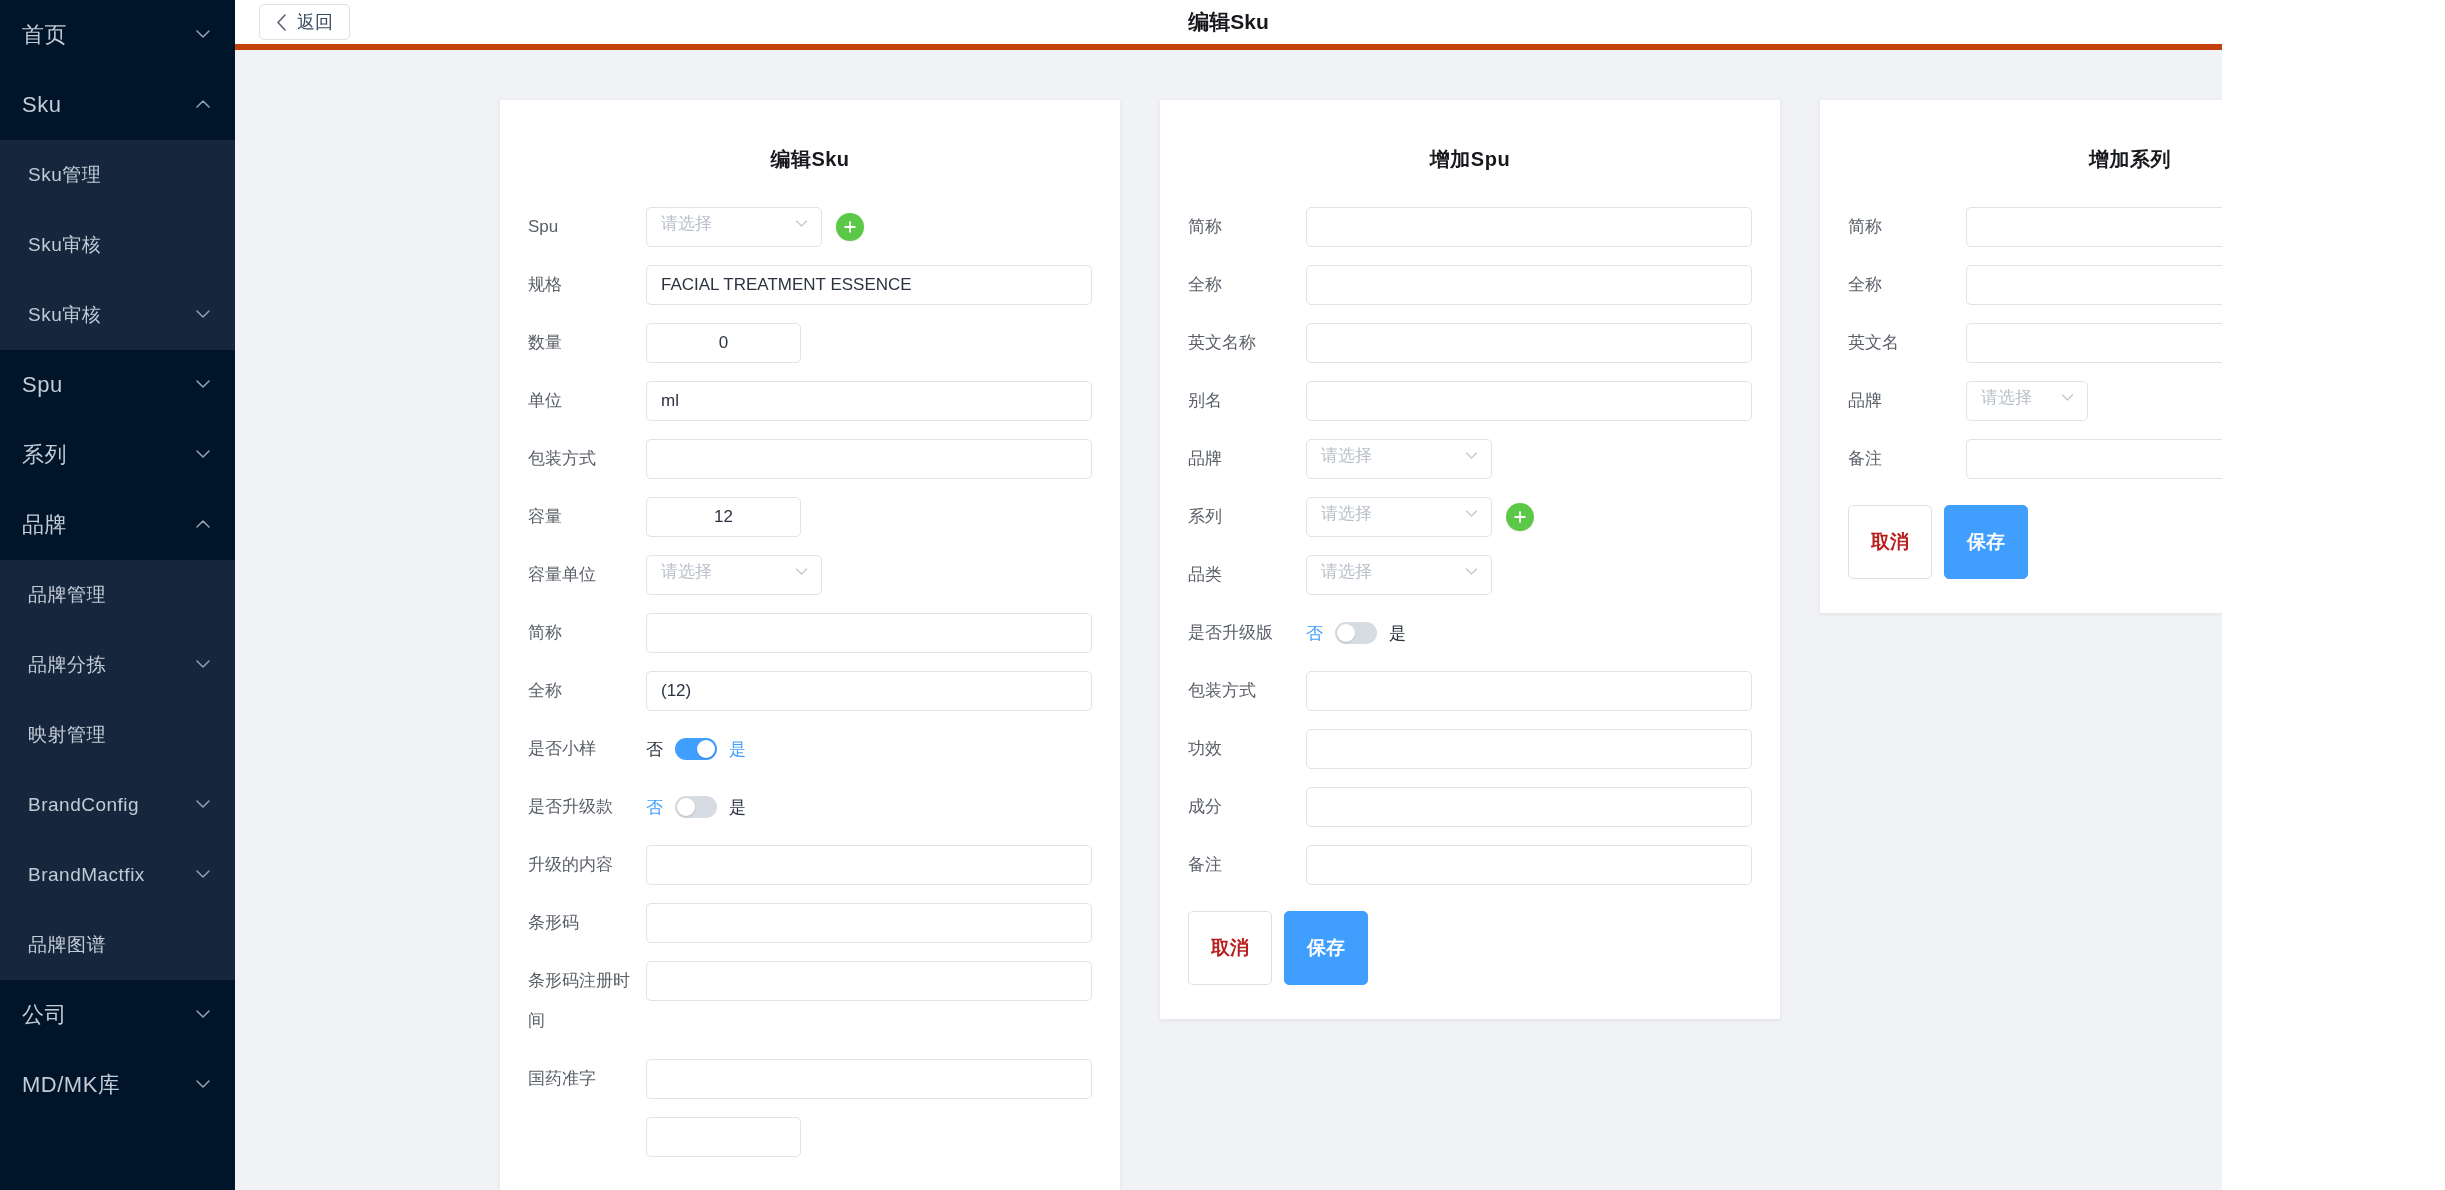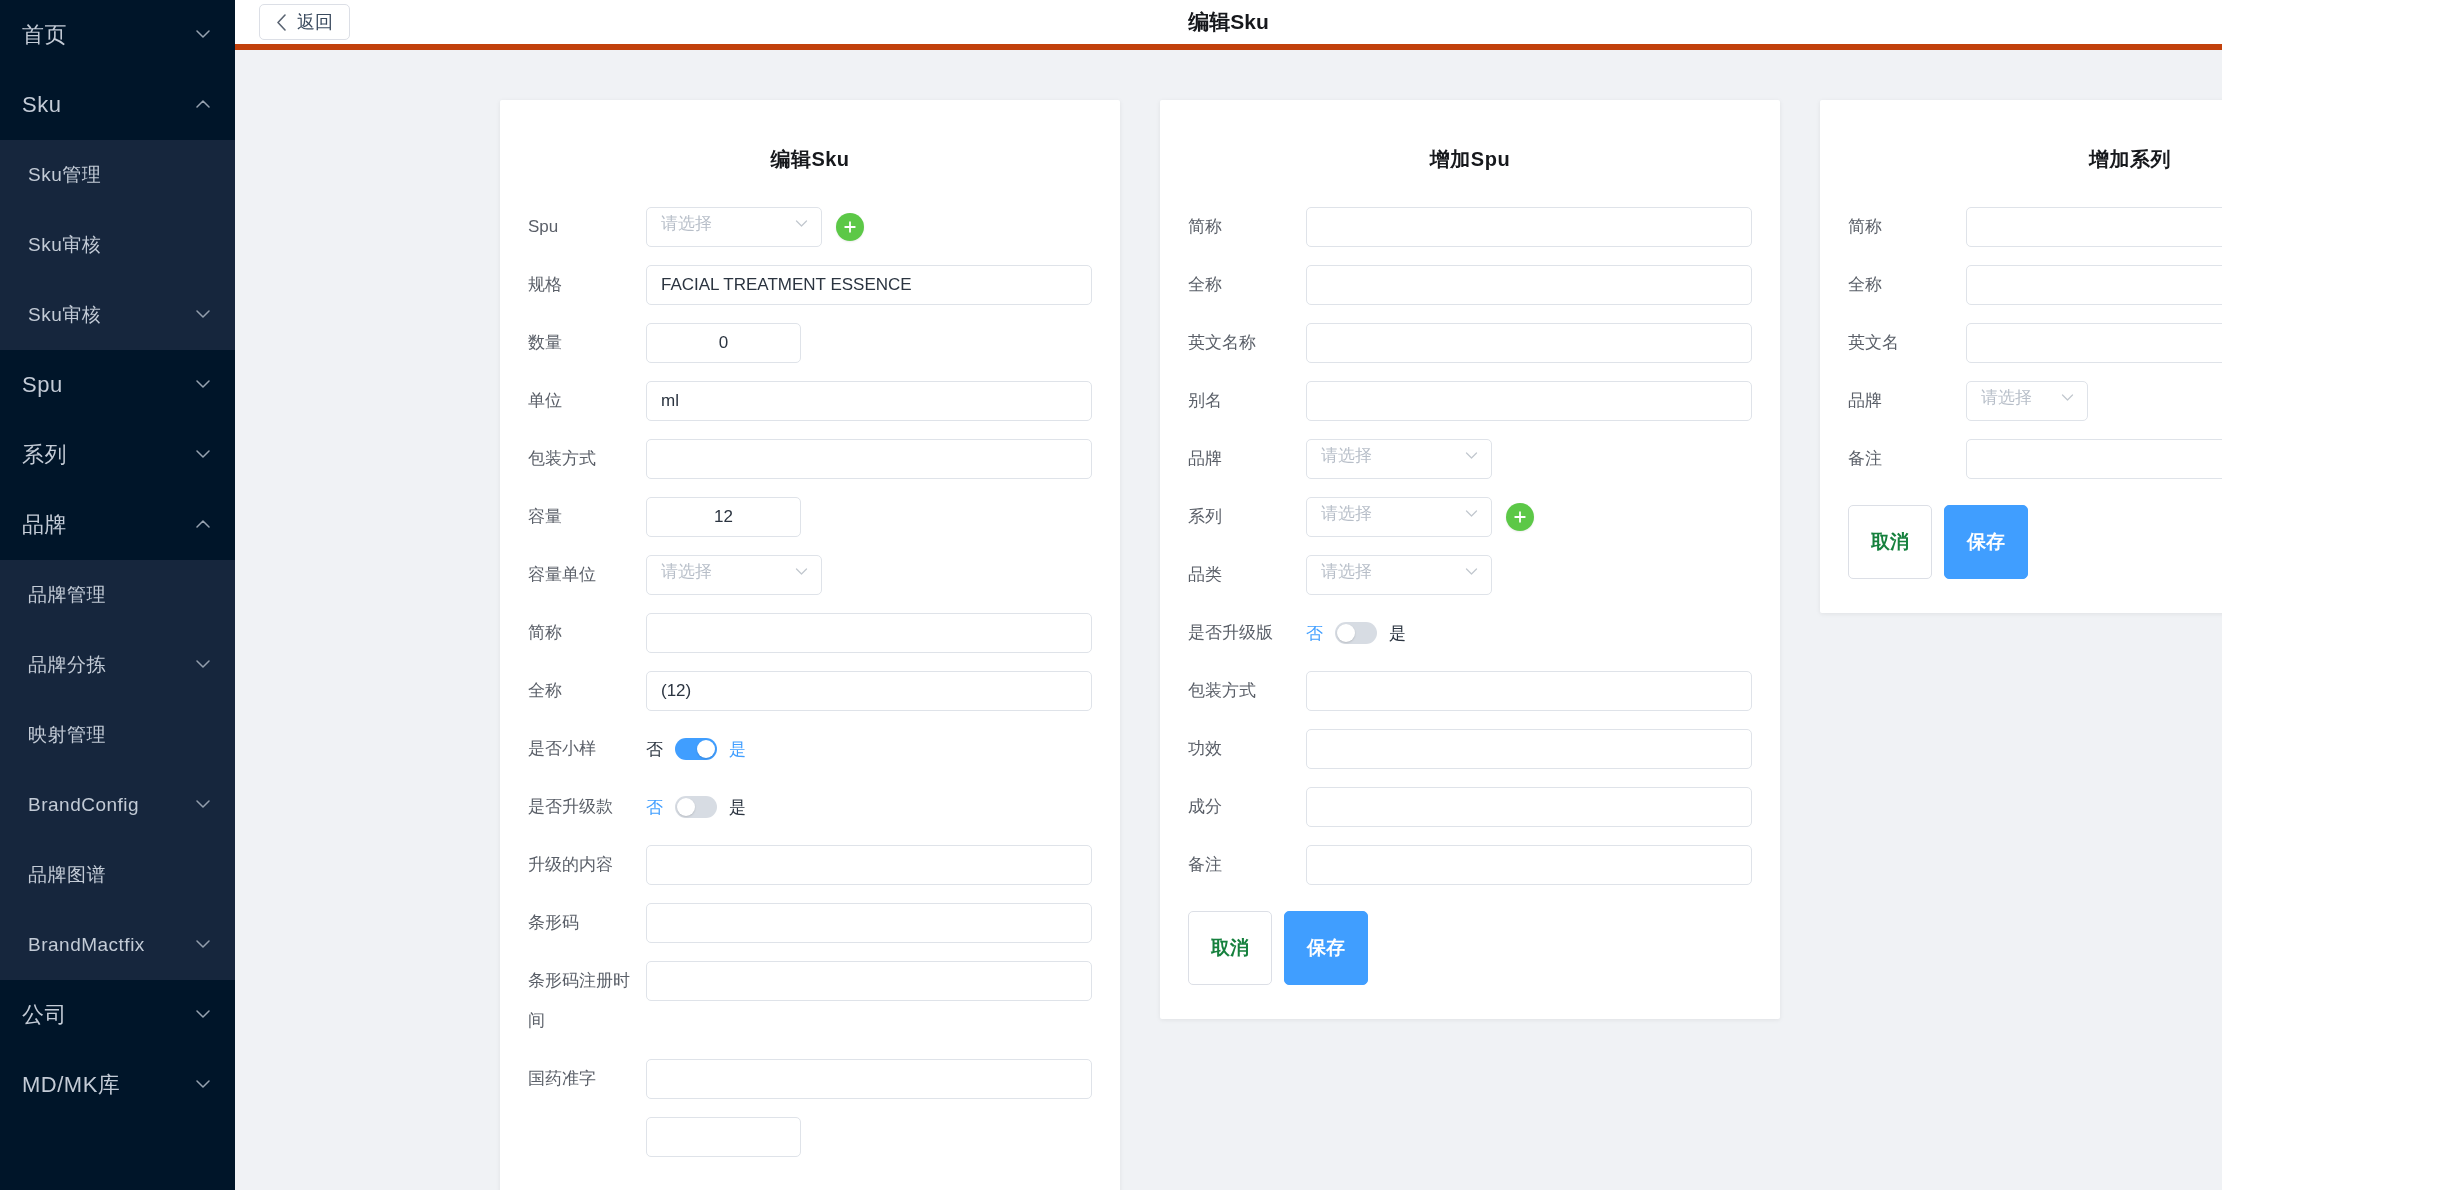--- a/index.html
+++ b/index.html
@@ -113,21 +113,21 @@
     position: absolute; top: 2px; left: 2px; width: 18px; height: 18px;
     border-radius: 50%; background: #fff; box-shadow: 0 1px 2px rgba(0,0,0,.15);
   }
   .switch.checked .knob { left: 22px; }
 
   .btn-row { display: flex; gap: 12px; margin-top: 26px; }
   .btn {
     min-width: 66px; padding: 0 22px; height: 74px; border-radius: 5px;
     font-size: 19px; font-weight: bold; cursor: pointer;
     display: flex; align-items: center; justify-content: center;
-    font-family: inherit; border: 1px solid #dcdfe6; background: #fff; color: #15803d;
+    font-family: inherit; border: 1px solid #dcdfe6; background: #fff; color: #b91c1c;
   }
   .btn.primary { background: #409eff; border-color: #409eff; color: #fff; }
 </style>
 </head>
 <body>
 
 <div class="app">
 
   <nav class="sidebar" id="sidebar">
       <div class="menu-group">
@@ -212,29 +212,29 @@
           </div>
           <div class="menu-item">
             <span>BrandConfig</span>
             <span class="caret">
               <svg viewBox="0 0 16 16" width="16" height="16" aria-hidden="true">
                 <path d="M2 5 L8 11 L14 5" fill="none" stroke="#c9d1dc" stroke-width="1.5" stroke-linecap="round" stroke-linejoin="round"></path>
               </svg>
             </span>
           </div>
           <div class="menu-item">
-            <span>品牌图谱</span>
-          </div>
-          <div class="menu-item">
             <span>BrandMactfix</span>
             <span class="caret">
               <svg viewBox="0 0 16 16" width="16" height="16" aria-hidden="true">
                 <path d="M2 5 L8 11 L14 5" fill="none" stroke="#c9d1dc" stroke-width="1.5" stroke-linecap="round" stroke-linejoin="round"></path>
               </svg>
             </span>
+          </div>
+          <div class="menu-item">
+            <span>品牌图谱</span>
           </div>
         </div>
       </div>
       <div class="menu-group">
         <div class="menu-item">
           <span>公司</span>
           <span class="caret">
             <svg viewBox="0 0 16 16" width="16" height="16" aria-hidden="true">
               <path d="M2 5 L8 11 L14 5" fill="none" stroke="#c9d1dc" stroke-width="1.5" stroke-linecap="round" stroke-linejoin="round"></path>
             </svg>

